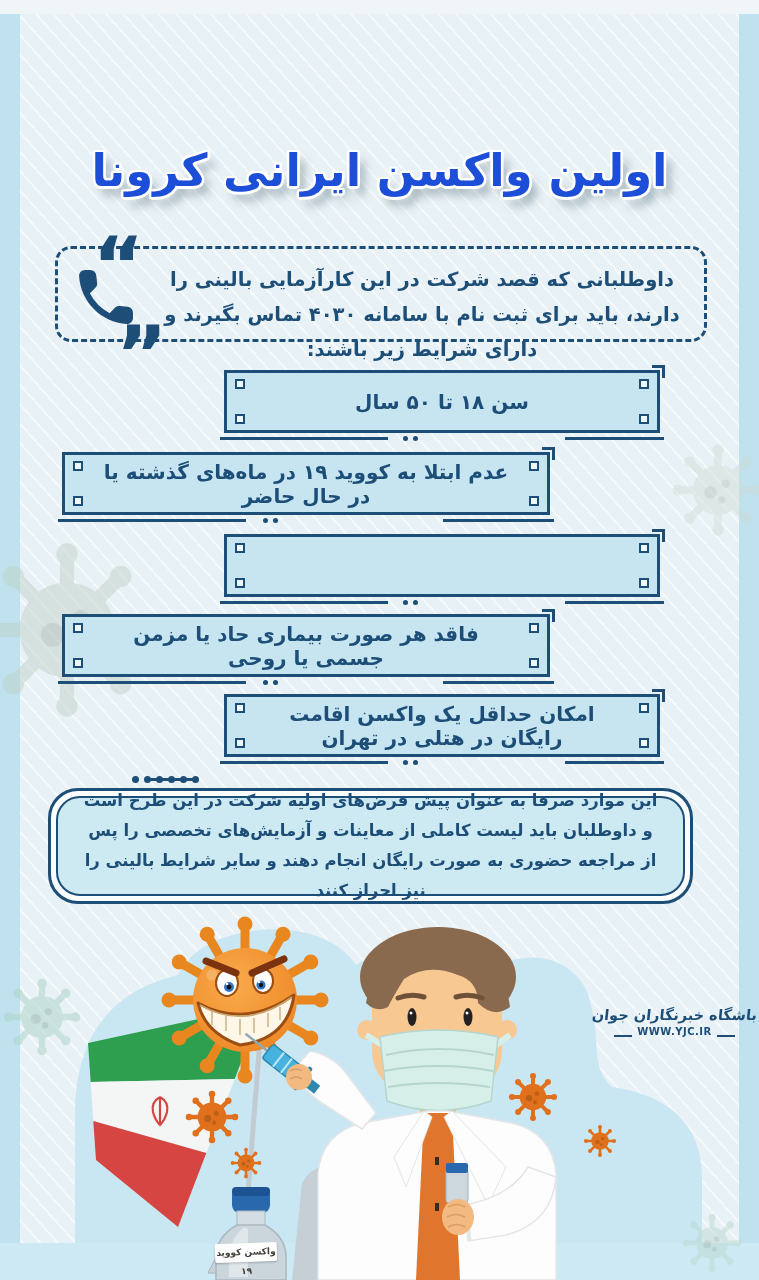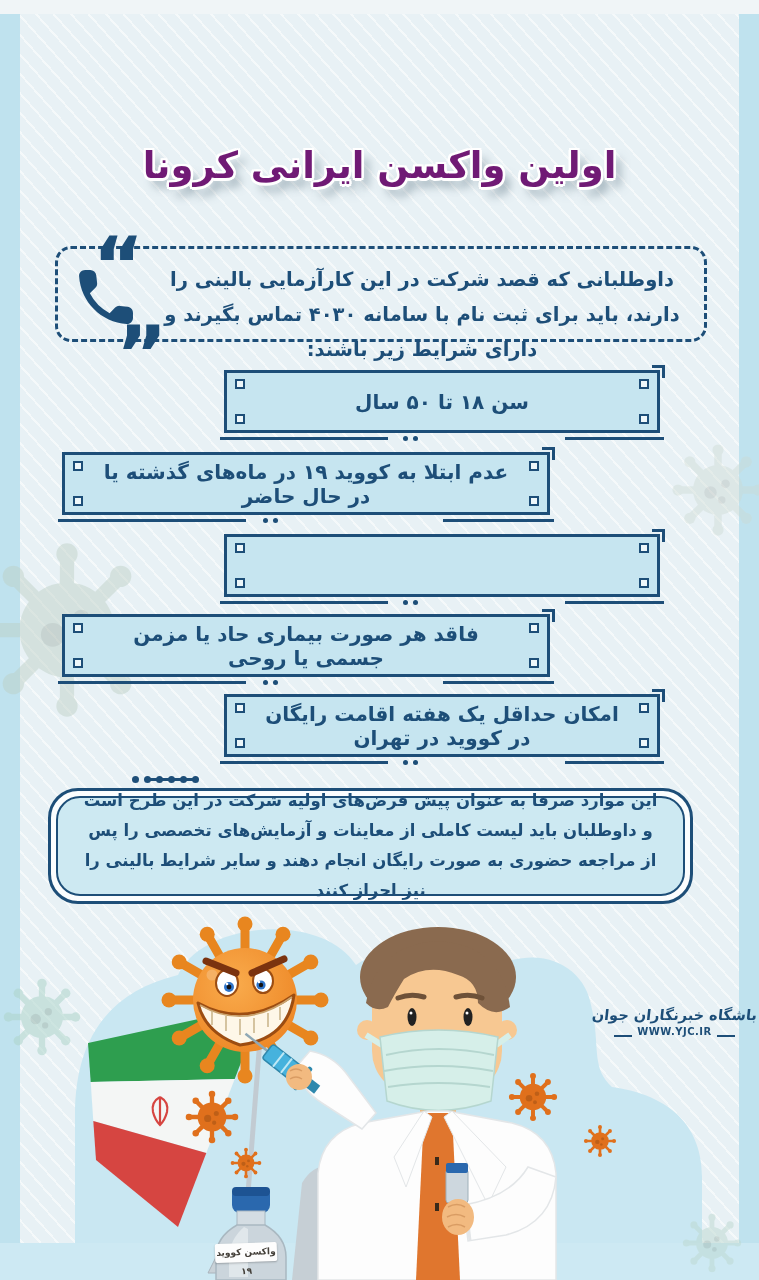--- a/index.html
+++ b/index.html
@@ -23,21 +23,21 @@
   
   .title1, .title2 {
     position:absolute; left:0; width:759px; text-align:center; font-weight:bold;
     letter-spacing:-1px; line-height:1.1;
     text-shadow:
       2.5px 0 0 #fff, -2.5px 0 0 #fff, 0 2.5px 0 #fff, 0 -2.5px 0 #fff,
       2px 2px 0 #fff, -2px -2px 0 #fff, 2px -2px 0 #fff, -2px 2px 0 #fff,
       7px 9px 9px rgba(96,120,134,.5);
   }
   .title1 { top:28px; font-size:54px; color:#25568a; }
-  .title2 { top:146px; font-size:37px; color:#701a75; }
+  .title2 { top:146px; font-size:45px; color:#1d4ed8; }
   
   .quote-box {
     position:absolute; left:55px; top:246px; width:652px; height:96px;
     border:3px dashed #1d4e78; border-radius:16px;
     padding:13px 18px 10px 100px;
     color:#1d4e78; font-weight:bold; font-size:19.5px; line-height:35px;
     text-align:center;
   }
   .q-open, .q-close {
     position:absolute; font-size:78px; line-height:0.6; color:#1d4e78; font-weight:bold;
@@ -196,21 +196,21 @@
   </div>
   <div class="cond-box pos-r b5">
     <span class="sq tl"></span>
       <span class="sq tr"></span>
     <span class="sq bl"></span>
       <span class="sq br"></span>
     <span class="bracket"></span>
     <span class="echo-l"></span>
       <span class="echo-r"></span>
       <span class="echo-dots"></span>
-    <div class="txt">امکان حداقل یک هفته اقامت رایگان در کووید در تهران</div>
+    <div class="txt">امکان حداقل یک واکسن اقامت رایگان در هتلی در تهران</div>
   </div>
 
   <div class="note-dots">
     <span class="line"></span>
       <span class="dot"></span>
   </div>
   <div class="note-box">
     <div class="note-inner">این موارد صرفا به عنوان پیش فرض‌های اولیه شرکت در این طرح است و داوطلبان باید لیست کاملی از معاینات و آزمایش‌های تخصصی را پس از مراجعه حضوری به صورت رایگان انجام دهند و سایر شرایط بالینی را نیز احراز کنند</div>
   </div>
 

